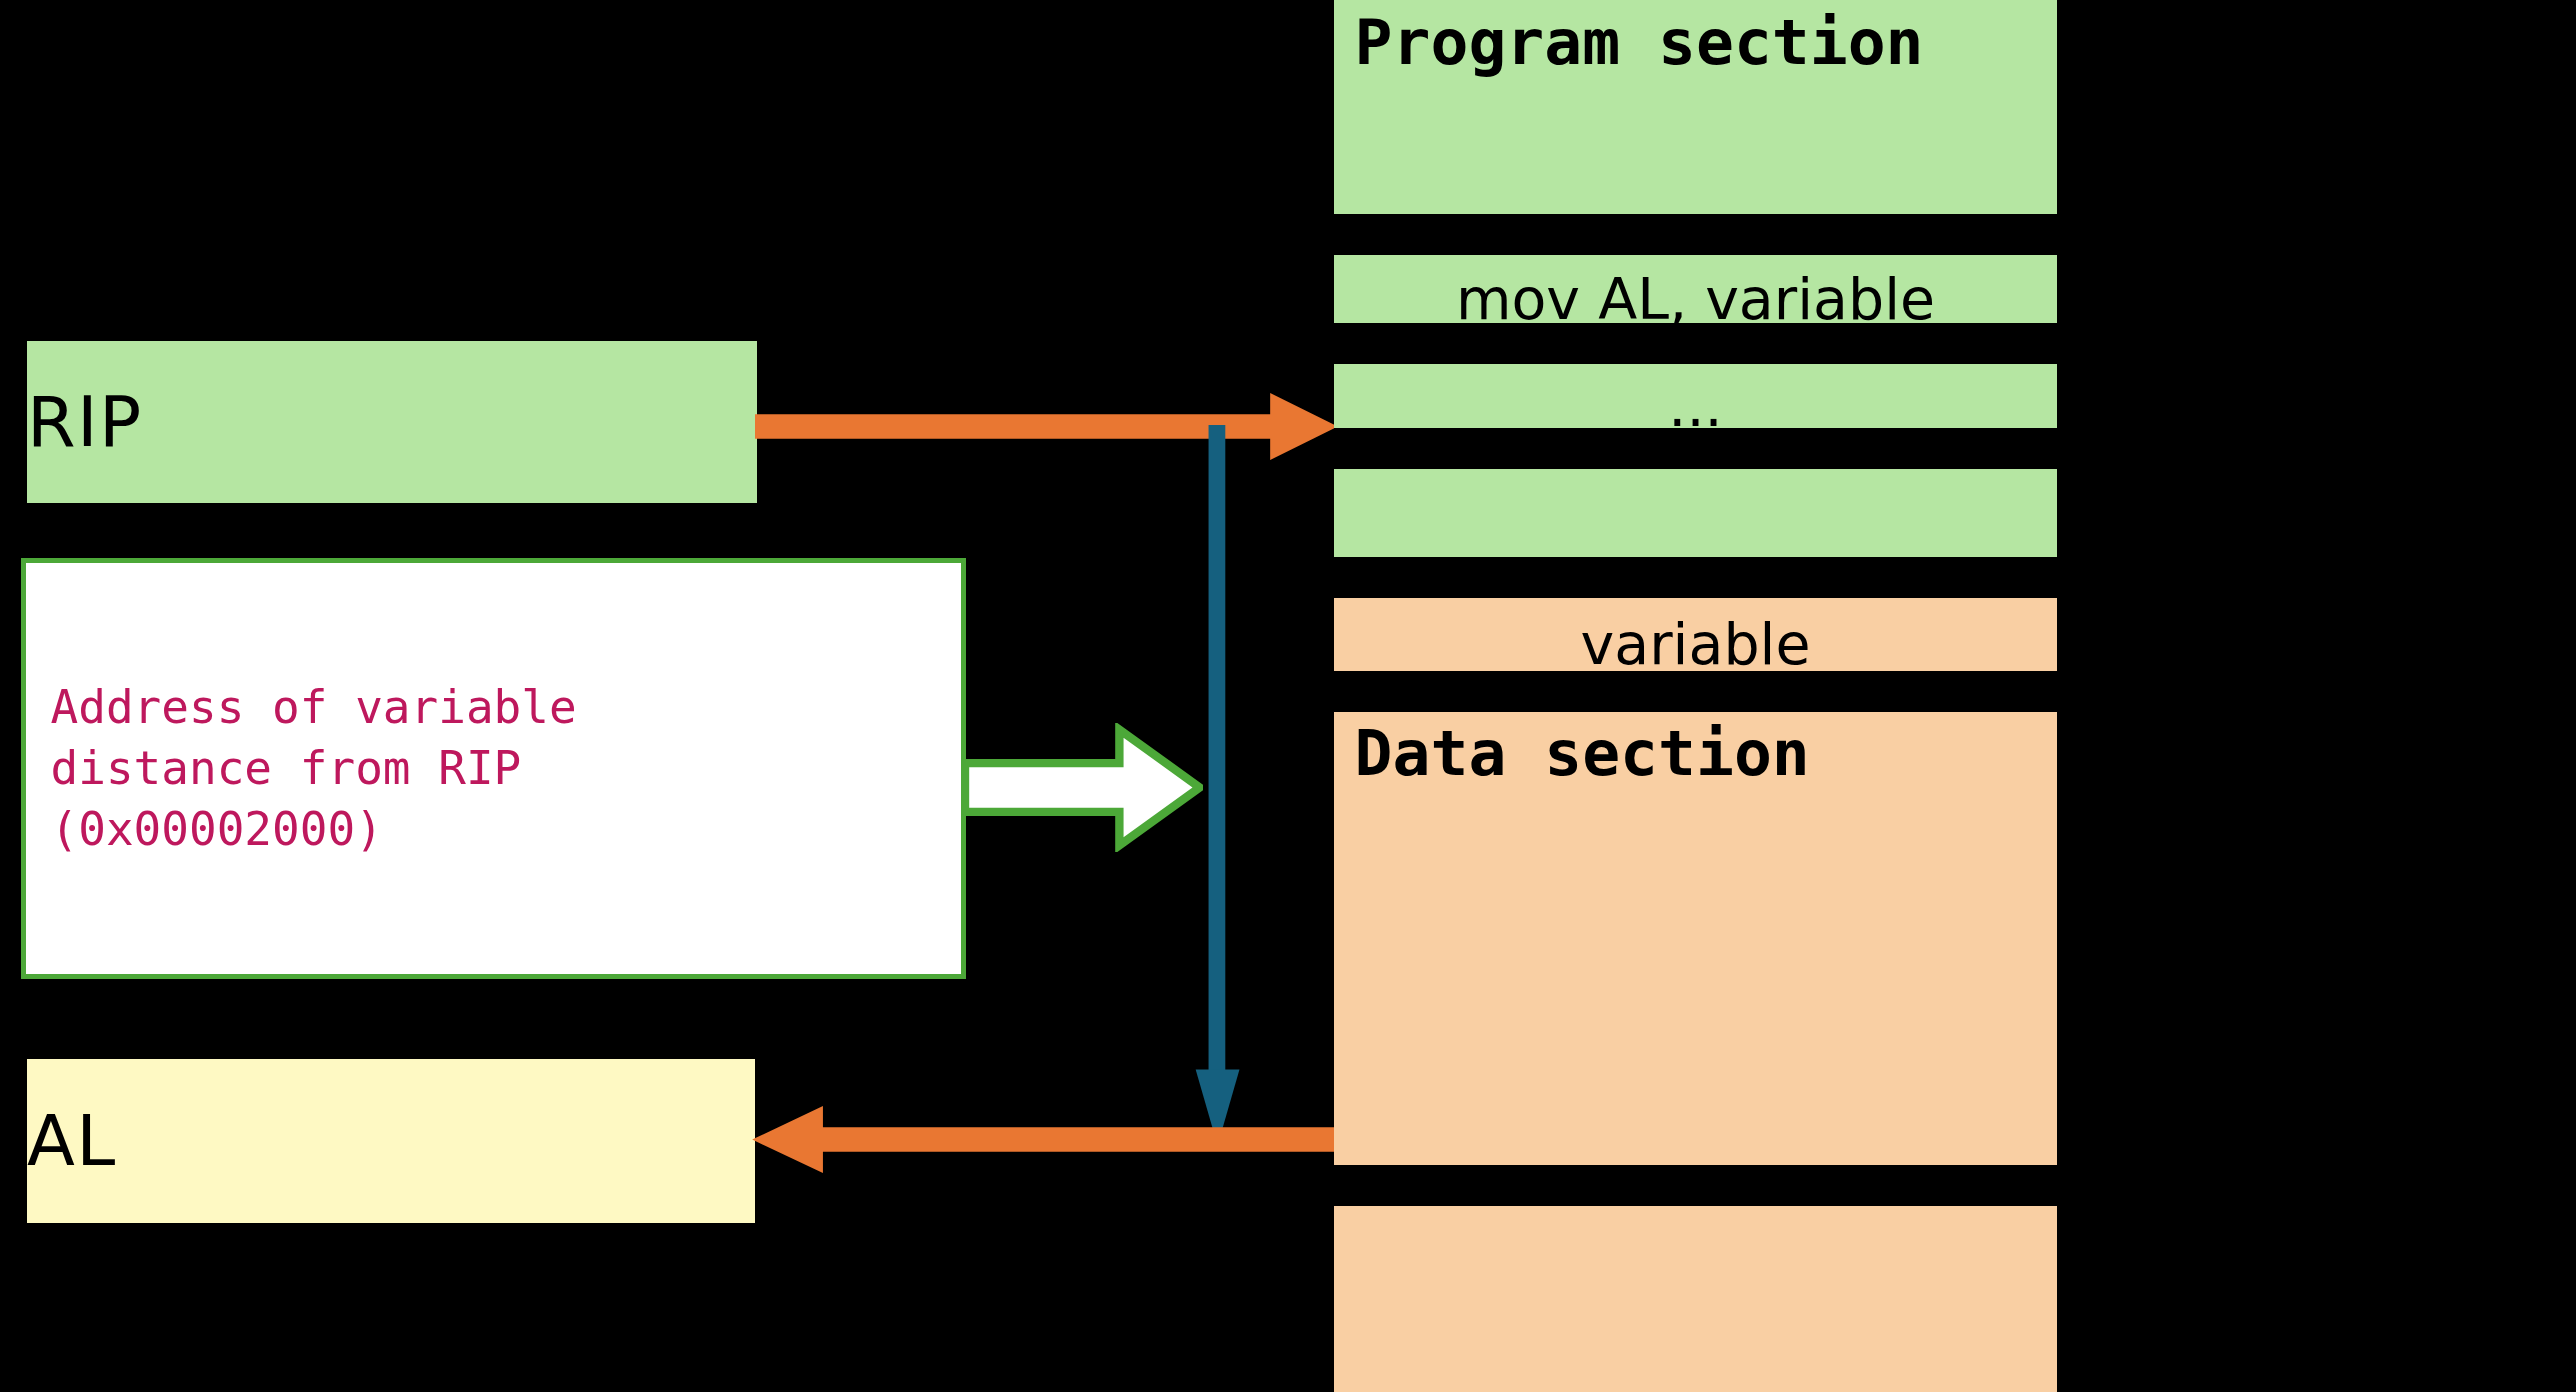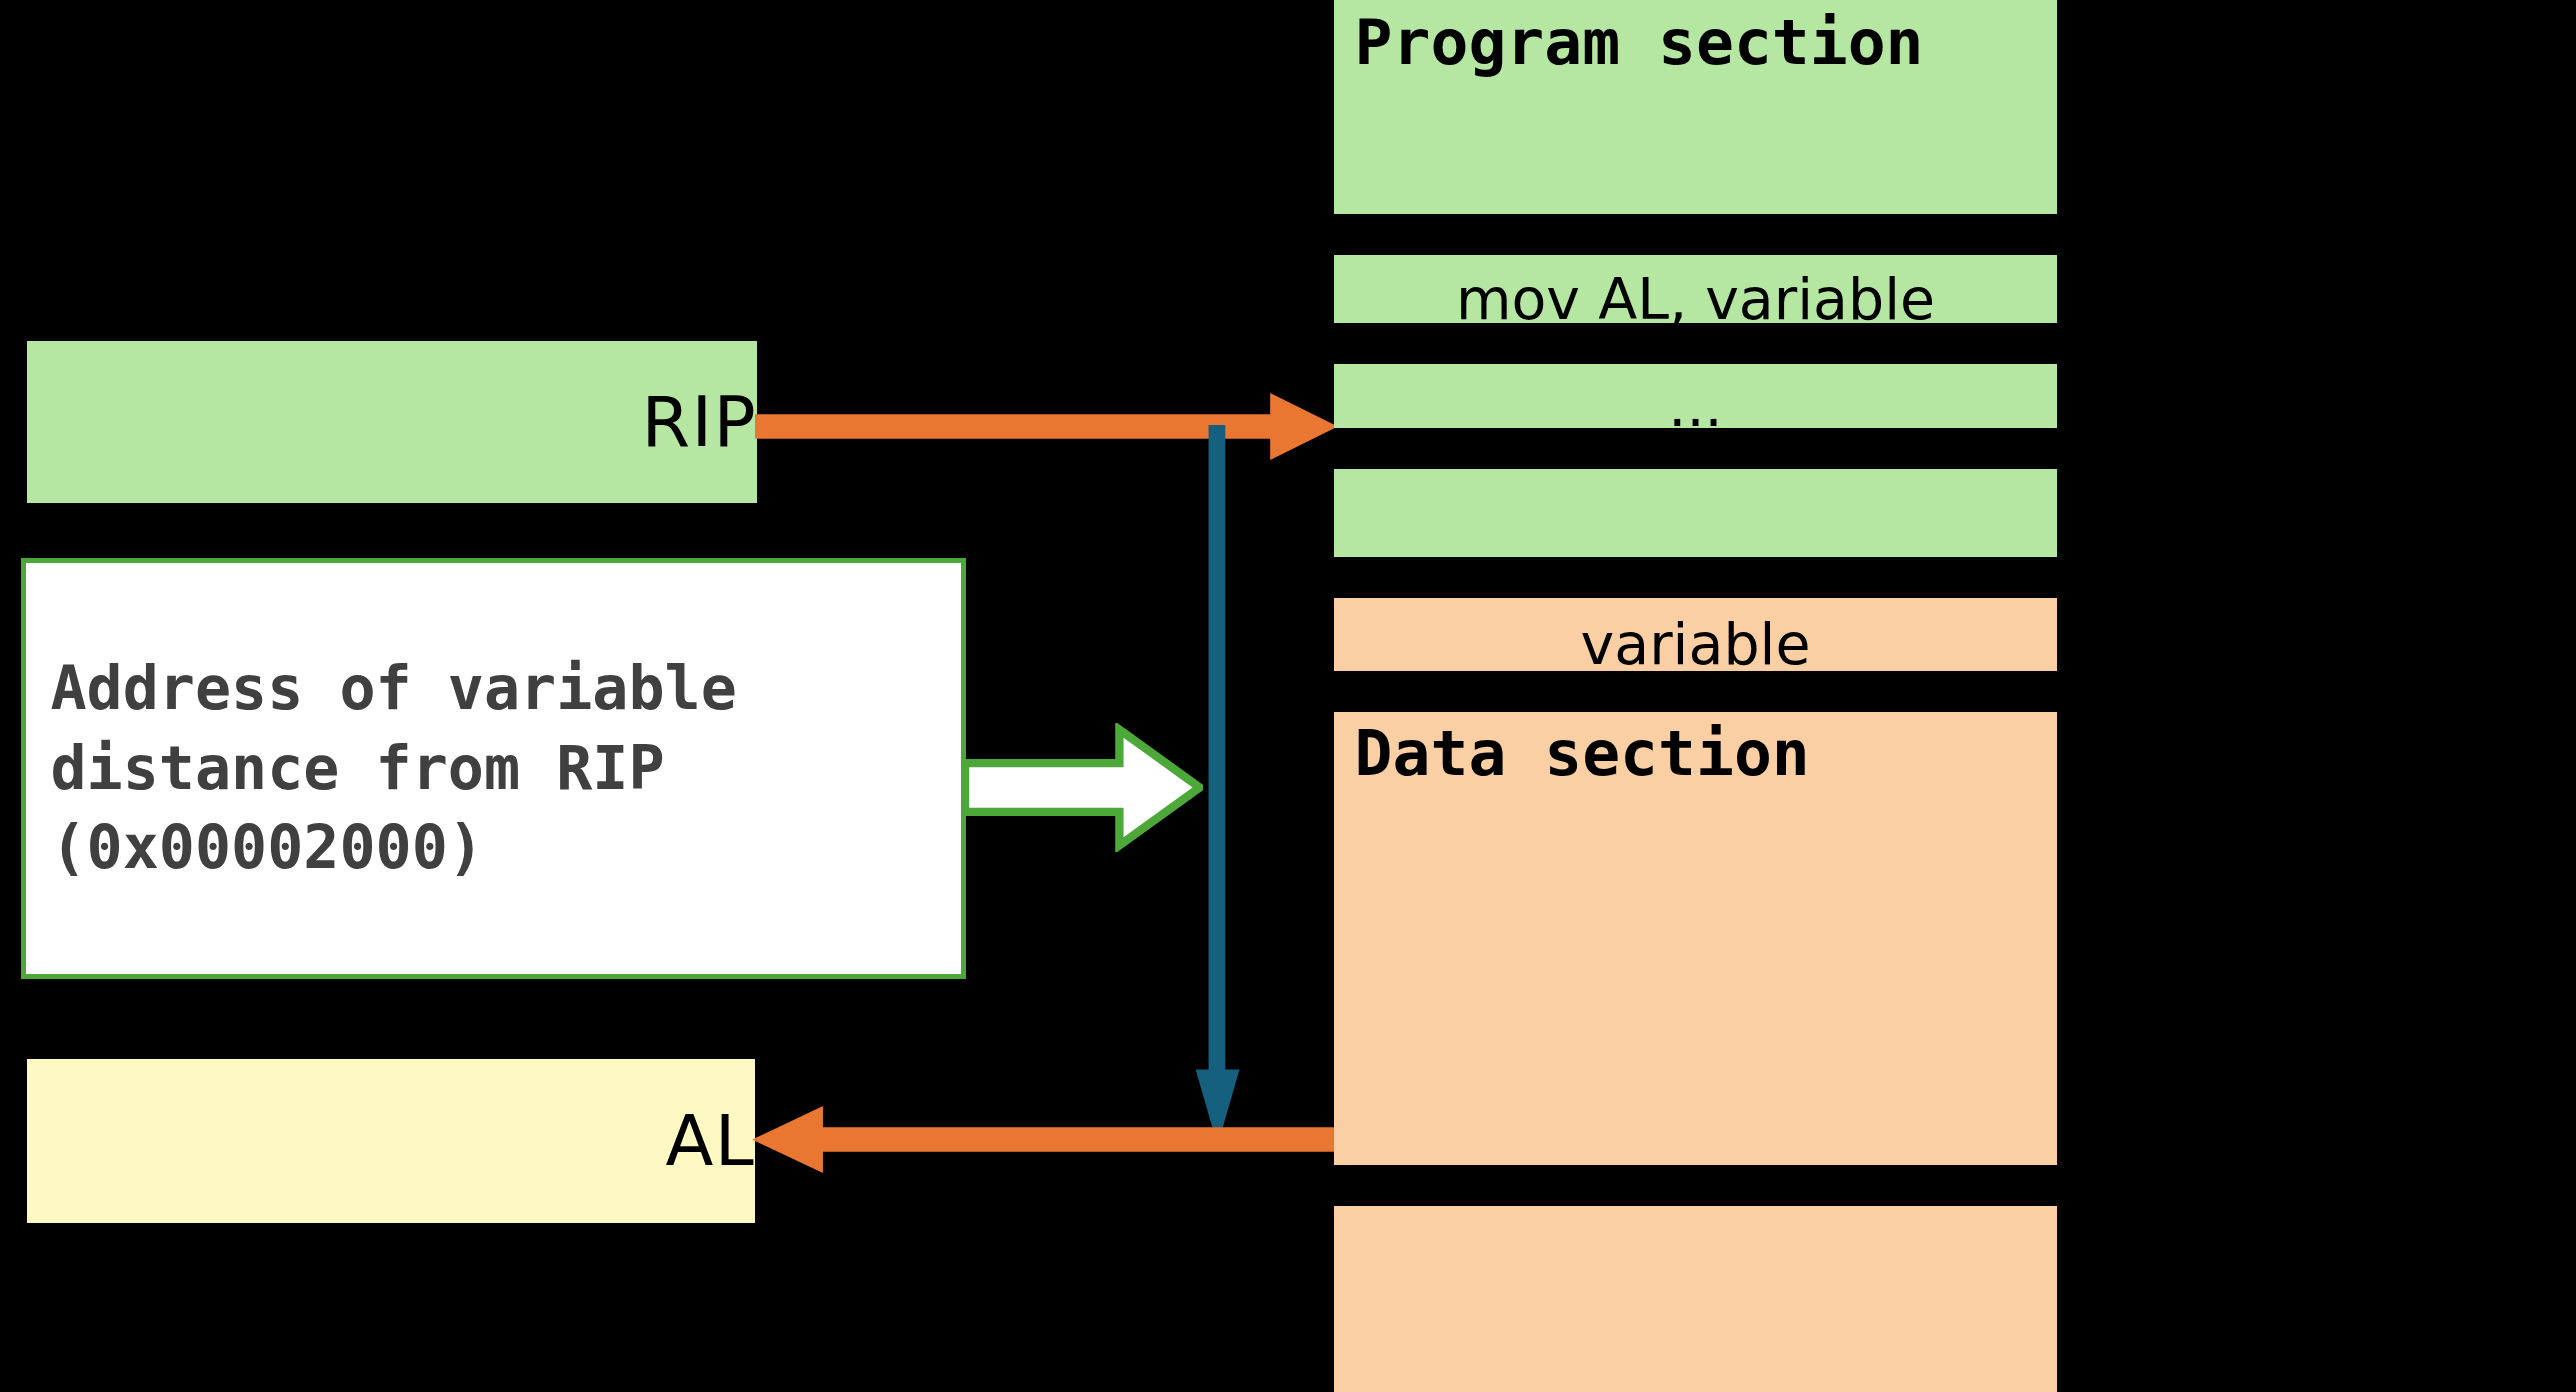--- a/index.html
+++ b/index.html
@@ -5,37 +5,37 @@
 <style>
   html,body{margin:0;padding:0;background:#000;}
   body{
     width:2576px;height:1393px;position:relative;overflow:hidden;
     font-family:"DejaVu Sans",sans-serif;
   }
   .stage{position:absolute;left:0;top:0;width:2576px;height:1393px;background:#000;}
 
   
   .reg-box{
-    position:absolute;display:flex;align-items:center;justify-content:flex-end;
+    position:absolute;display:flex;align-items:center;justify-content:flex-start;
     font-family:"DejaVu Sans",sans-serif;
     font-size:70px;color:#000;letter-spacing:1.3px;line-height:1;
   }
   #rip-box{left:27px;top:341px;width:730px;height:162px;background:#B5E6A2;}
   #al-box{left:27px;top:1059px;width:728px;height:164px;background:#fef9c3;}
 
   
   #callout{
     position:absolute;left:21px;top:558px;width:945px;height:421px;
     background:#FFFFFF;border:5.8px solid #4CA838;box-sizing:border-box;
     display:flex;flex-direction:column;justify-content:center;
     padding:0 24.5px;box-sizing:border-box;
   }
   #callout .line{
     font-family:"DejaVu Sans Mono",monospace;
-    font-weight:bold;font-size:60px;color:#404040;line-height:1.33;
+    font-weight:normal;font-size:46px;color:#be185d;line-height:1.33;
     white-space:pre;
   }
 
   
   #block-arrow{position:absolute;left:965px;top:723px;width:238px;height:129px;}
 
   
   #arrow-rip-to-mem{position:absolute;left:755px;top:393px;width:586px;height:71px;}
   #arrow-mem-to-al{position:absolute;left:747px;top:1106px;width:592px;height:71px;}
   #blue-line{position:absolute;left:1184px;top:425px;width:71px;height:723px;}

